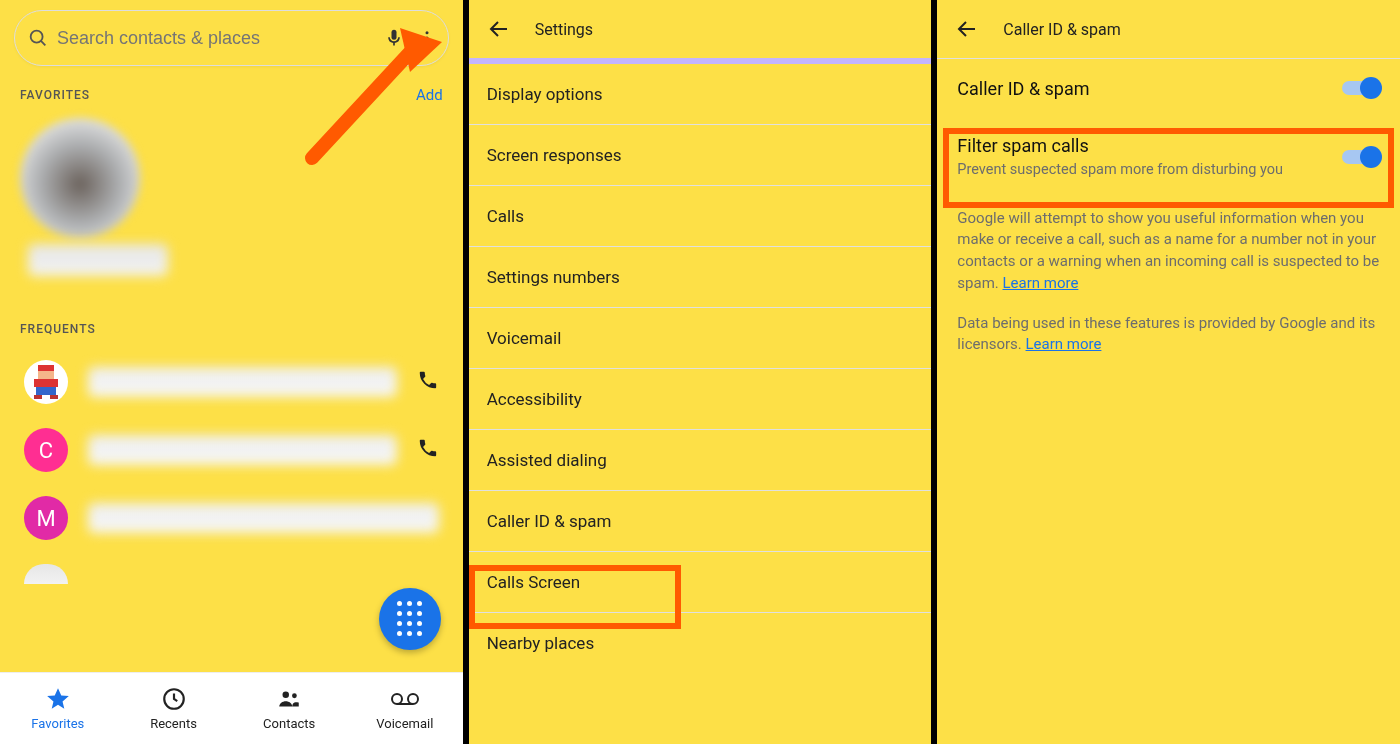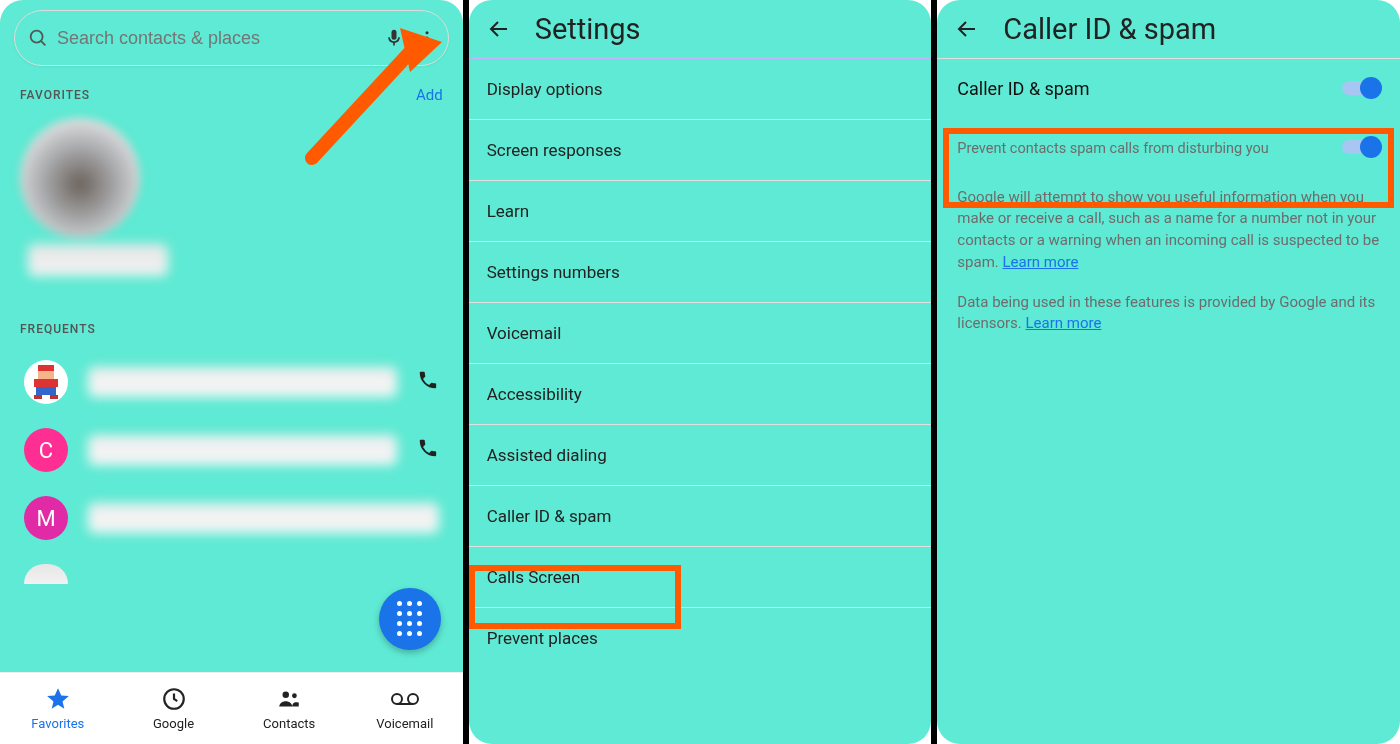--- a/index.html
+++ b/index.html
@@ -5,21 +5,21 @@
   * { box-sizing: border-box; margin: 0; padding: 0; }
   body {
     font-family: Roboto, "Helvetica Neue", Arial, sans-serif;
     background: #fff;
     width: 1400px;
     height: 744px;
     position: relative;
     overflow: hidden;
   }
   .panels { display: flex; height: 100%; }
-  .panel { flex: 1 1 0; background: #5eead4; position: relative; border-radius: 23px; }
+  .panel { flex: 1 1 0; background: #fde047; position: relative; }
   .divider { width: 6px; background: #000; }
 
   
   .search-bar {
     margin: 10px 14px 8px 14px;
     border: 1px solid #ddd;
     border-radius: 28px;
     height: 56px;
     display: flex;
     align-items: center;
@@ -117,24 +117,24 @@
   .tab svg { display:block; }
 
   .arrow-annotation {
     position:absolute; top:28px; left:302px;
     width:140px; height:140px; pointer-events:none;
   }
 
   
   .p-hdr {
     height:58px; display:flex; align-items:center; gap:24px;
-    padding:0 18px; font-size:29px; color:#222;
+    padding:0 18px; font-size:16px; color:#222;
   }
   .back-btn { display:flex; align-items:center; }
-  .settings-list { border-top:1px solid #c4b5fd; }
+  .settings-list { border-top:6px solid #c4b5fd; }
   .settings-item {
     padding: 20px 18px; font-size:17px; color:#222;
     border-bottom:1px solid #e0e0e0;
   }
   .hl-box {
     position:absolute; border:6px solid #ff5a00;
     pointer-events:none;
   }
 
   
@@ -265,21 +265,21 @@
         <svg width="26" height="26" viewBox="0 0 24 24" fill="#1a73e8">
             <path d="M12 17.3 6.2 21l1.6-6.8L2 9.3l7-.6L12 2l3 6.7 7 .6-5.8 4.9L17.8 21z"></path>
           </svg>
         <span>Favorites</span>
       </div>
       <div class="tab">
         <svg width="26" height="26" viewBox="0 0 24 24" fill="none" stroke="#222" stroke-width="2">
             <circle cx="12" cy="12" r="9"></circle>
             <path d="M12 7v5l3 2"></path>
           </svg>
-        <span>Google</span>
+        <span>Recents</span>
       </div>
       <div class="tab">
         <svg width="30" height="26" viewBox="0 0 24 24" fill="#222">
             <circle cx="9" cy="8" r="3"></circle>
             <path d="M3 19c0-3 3-5 6-5s6 2 6 5z"></path>
             <circle cx="17" cy="9" r="2.2"></circle>
             <path d="M15 19c0-2 .8-4 4-4 1 0 2 .3 2 .3V19z"></path>
           </svg>
         <span>Contacts</span>
       </div>
@@ -302,28 +302,28 @@
         <svg width="24" height="24" viewBox="0 0 24 24" fill="none" stroke="#222" stroke-width="2">
             <line x1="20" y1="12" x2="4" y2="12"></line>
             <polyline points="11 5 4 12 11 19"></polyline>
           </svg>
       </span>
       <span>Settings</span>
     </div>
     <div class="settings-list">
       <div class="settings-item">Display options</div>
       <div class="settings-item">Screen responses</div>
-      <div class="settings-item">Learn</div>
+      <div class="settings-item">Calls</div>
       <div class="settings-item">Settings numbers</div>
       <div class="settings-item">Voicemail</div>
       <div class="settings-item">Accessibility</div>
       <div class="settings-item">Assisted dialing</div>
       <div class="settings-item">Caller ID &amp; spam</div>
       <div class="settings-item">Calls Screen</div>
-      <div class="settings-item" style="border-bottom:none">Prevent places</div>
+      <div class="settings-item" style="border-bottom:none">Nearby places</div>
     </div>
     <div class="hl-box" style="top:565px; left:0; width:212px; height:64px;"></div>
   </div>
 
   <div class="divider"></div>
 
   <div class="panel">
     <div class="p-hdr">
       <span class="back-btn">
         <svg width="24" height="24" viewBox="0 0 24 24" fill="none" stroke="#222" stroke-width="2">
@@ -340,21 +340,22 @@
           <div class="title">Caller ID &amp; spam</div>
         </div>
       <div class="toggle">
           <div class="track"></div>
           <div class="knob"></div>
         </div>
     </div>
 
     <div class="switch-row">
       <div class="txt">
-        <div class="sub">Prevent contacts spam calls from disturbing you</div>
+        <div class="title">Filter spam calls</div>
+        <div class="sub">Prevent suspected spam more from disturbing you</div>
       </div>
       <div class="toggle">
           <div class="track"></div>
           <div class="knob"></div>
         </div>
     </div>
 
     <div class="info-text">
       <span>Google will attempt to show you useful information when you make or receive a call, such as a name for a number not in your contacts or a warning when an incoming call is suspected to be spam. </span><a href="#">Learn more</a>
     </div>

